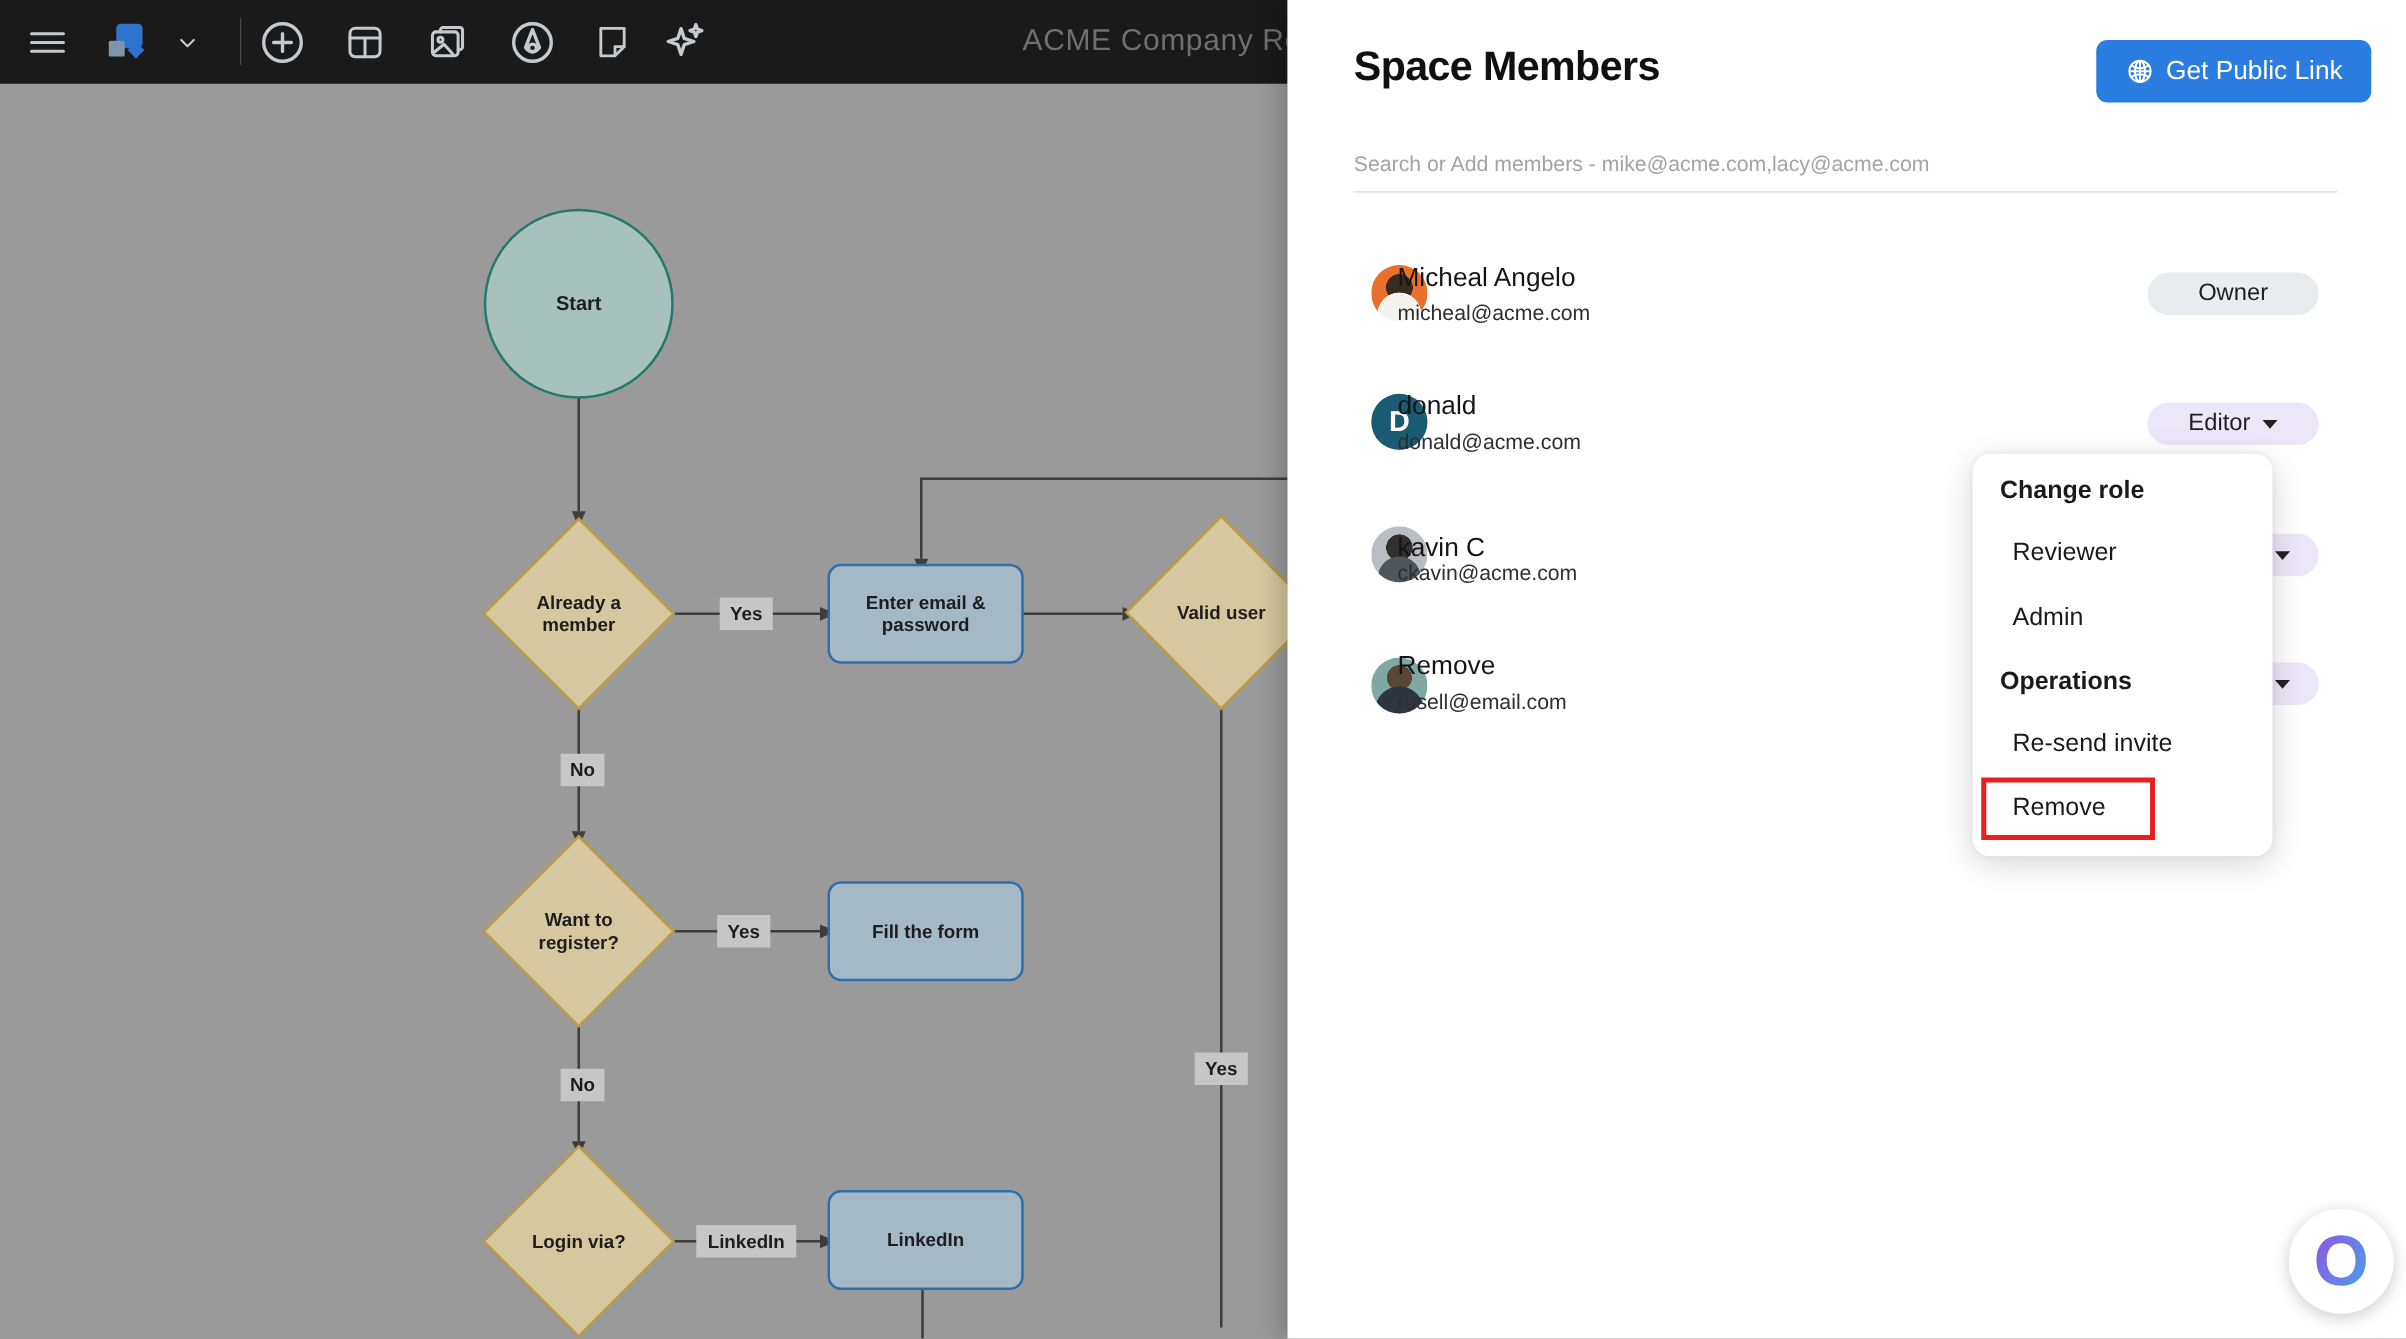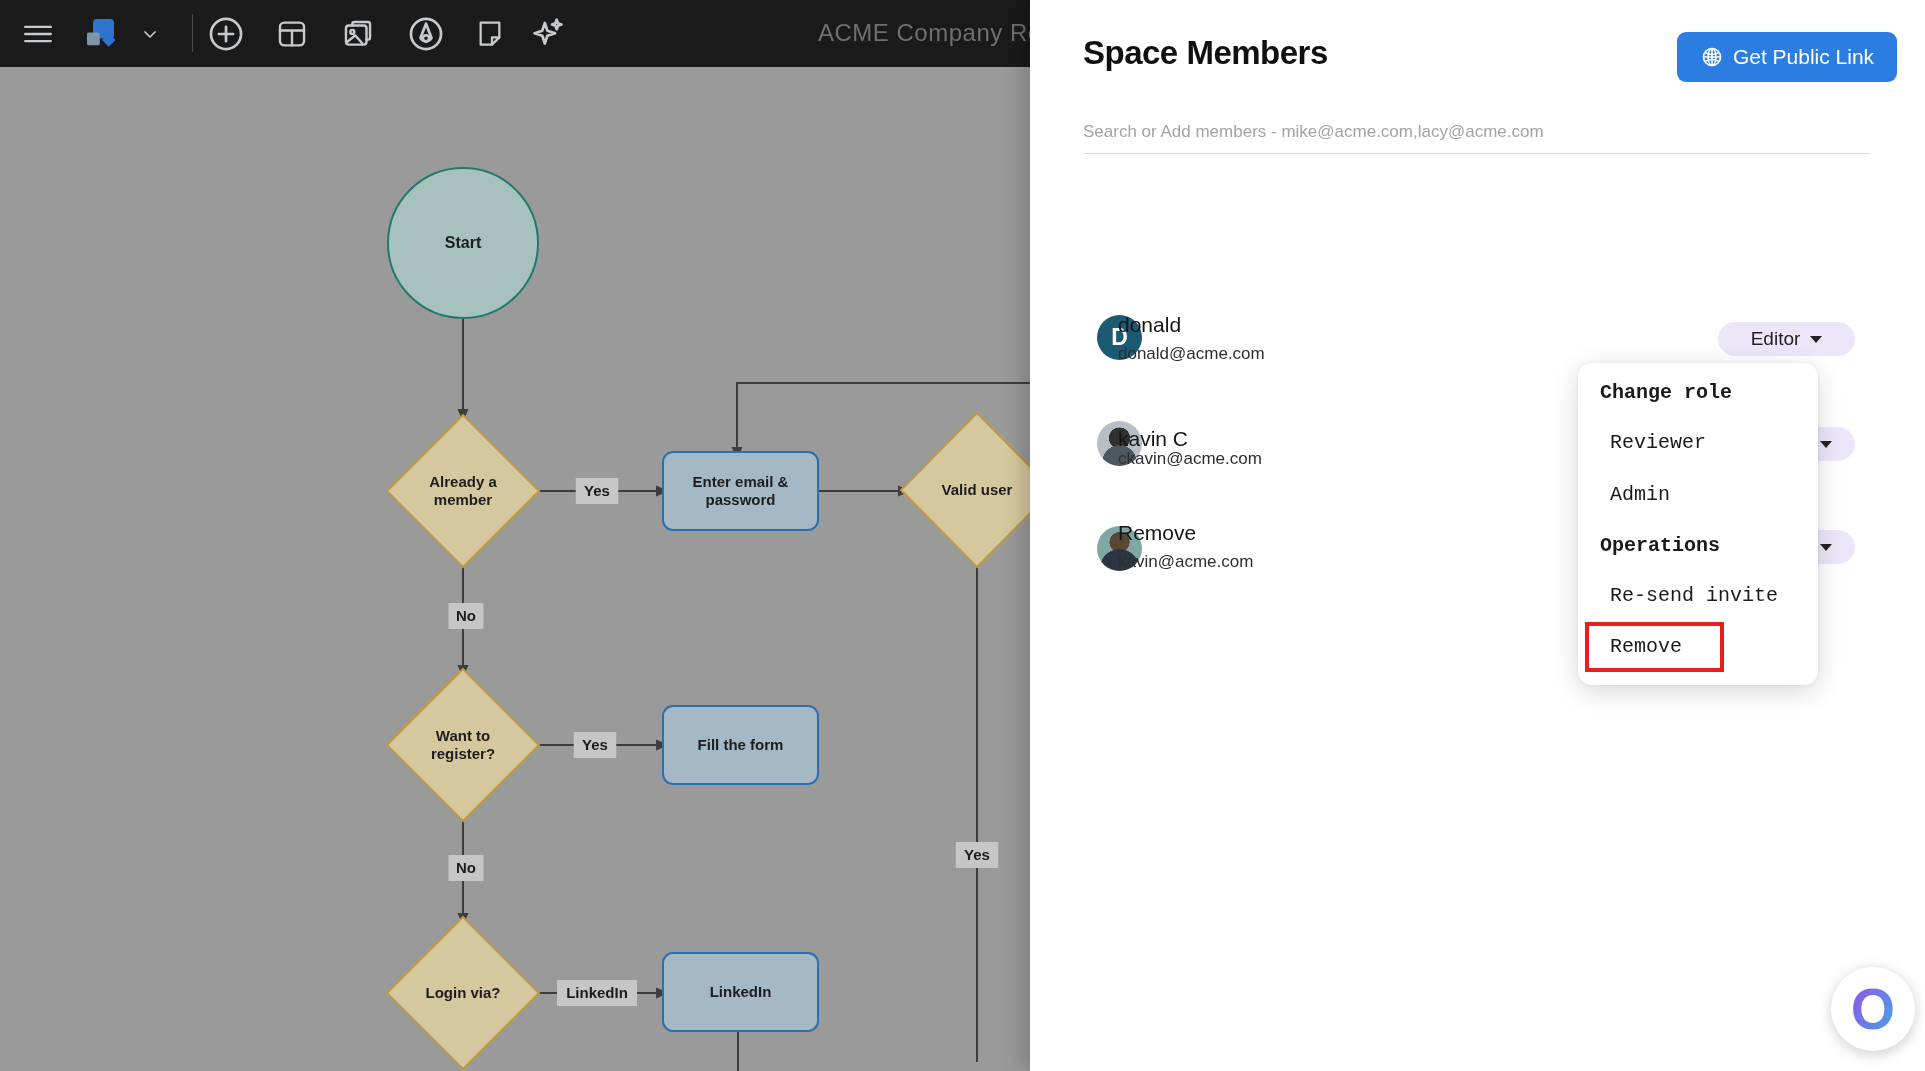--- a/index.html
+++ b/index.html
@@ -64,21 +64,21 @@
   .pill-lav  { background:#ece7f8; }
   .caret { width:0; height:0; border-left:6px solid transparent; border-right:6px solid transparent;
            border-top:7px solid #222; }
   .pill-hidden { z-index:1; }
   .pill-hidden .caret { position:absolute; left:102px; top:14px; }
 
   
   .menu { position:absolute; left:548px; top:363px; width:240px; height:322px;
           background:#fff; border-radius:14px; z-index:5;
           box-shadow:0 6px 26px rgba(0,0,0,0.16), 0 0 4px rgba(0,0,0,0.06); }
-  .menu-item { position:absolute; font-size:20px; color:#1a1a1a; white-space:nowrap; cursor:pointer;font-family:Liberation Mono, monospace; }
+  .menu-item { position:absolute; font-size:20px; color:#1a1a1a; white-space:nowrap; cursor:pointer; }
   .menu-header { font-weight:700; cursor:default; }
   .mi-0 { left:22px; top:18px; }
   .mi-1 { left:32px; top:68px; }
   .mi-2 { left:32px; top:120px; }
   .mi-3 { left:22px; top:171px; }
   .mi-4 { left:32px; top:221px; }
   .mi-5 { left:32px; top:272px; }
   .highlight-box { position:absolute; left:555px; top:622px; width:139px; height:50px;
                    border:4px solid #e8201d; z-index:7; pointer-events:none; }
 
@@ -216,20 +216,28 @@
         <circle cx="12" cy="12" r="8.5"></circle>
           <path d="M3.5 12h17M12 3.5v17"></path>
         <ellipse cx="12" cy="12" rx="4" ry="8.5"></ellipse>
           <path d="M5 7.5a14 14 0 0 0 14 0M5 16.5a14 14 0 0 1 14 0"></path>
       </svg>
       <span>Get Public Link</span>
     </button>
 
     <input class="search-input" type="text" placeholder="Search or Add members - mike@acme.com,lacy@acme.com" style="">
 
+    <div class="member-row" style="top:205px">
+      <div class="avatar av-orange" style="top:7px"></div>
+      <div class="m-name" style="top:6px">Micheal Angelo</div>
+      <div class="m-email" style="top:36px">micheal@acme.com</div>
+      <div class="pill pill-gray" style="top:13px">
+        <span>Owner</span>
+      </div>
+    </div>
 
     <div class="member-row" style="top:308px">
       <div class="avatar initial av-teal-d" style="top:7px">
         <span>D</span>
       </div>
       <div class="m-name" style="top:5px">donald</div>
       <div class="m-email" style="top:36px">donald@acme.com</div>
       <div class="pill pill-lav" style="top:14px">
         <span>Editor</span>
         <span class="caret"></span>
@@ -241,21 +249,21 @@
       <div class="m-name" style="top:13px">kavin C</div>
       <div class="m-email" style="top:35px">ckavin@acme.com</div>
       <div class="pill pill-lav pill-hidden" style="top:13px">
         <span class="caret"></span>
       </div>
     </div>
 
     <div class="member-row" style="top:519px">
       <div class="avatar av-teal" style="top:7px"></div>
       <div class="m-name" style="top:2px">Remove</div>
-      <div class="m-email" style="top:33px">kavin@acme.com</div>
+      <div class="m-email" style="top:33px">rusell@email.com</div>
       <div class="pill pill-lav pill-hidden" style="top:11px">
         <span class="caret"></span>
       </div>
     </div>
 
     <div class="menu">
       <div class="menu-item menu-header mi-0">Change role</div>
       <div class="menu-item mi-1">Reviewer</div>
       <div class="menu-item mi-2">Admin</div>
       <div class="menu-item menu-header mi-3">Operations</div>

